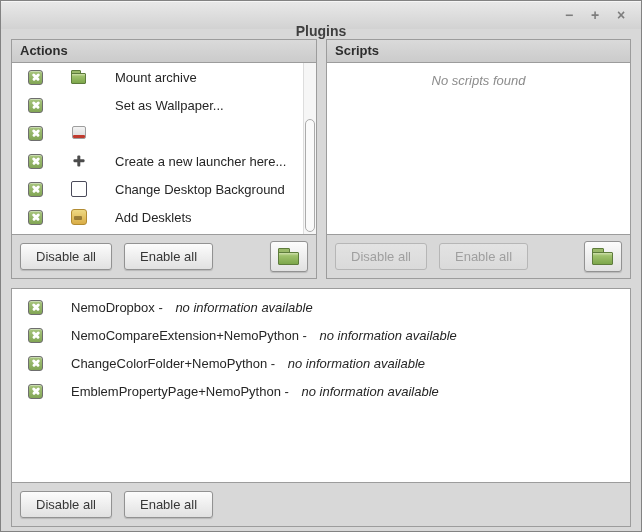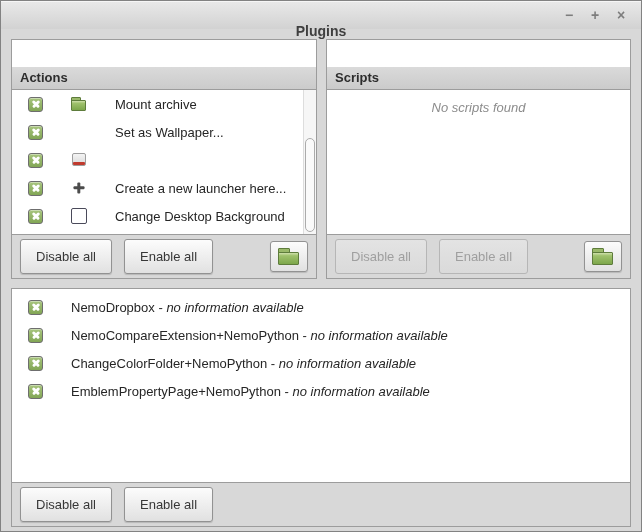--- a/index.html
+++ b/index.html
@@ -45,21 +45,20 @@
   .panel-actions { width:306px; flex:none; }
   .panel-scripts { flex:1; }
   .panel-extensions { margin-top:9px; height:239px; }
 
   .panel-header {
     flex:0 0 23px; line-height:22px;
     background:linear-gradient(#dadada,#cbcbcb);
     border-bottom:1px solid #9c9c9c;
     font-size:13px; font-weight:bold; color:#2d2d2d;
     padding-left:8px;
-    margin-top:27px;
   }
   .panel-body { flex:1; background:#fff; position:relative; overflow:hidden; }
   .panel-footer {
     flex:0 0 44px; background:#d8d8d8; border-top:1px solid #9c9c9c;
     display:flex; align-items:center; padding:0 8px; gap:12px;
   }
 
   
   .row {
     height:28px; display:flex; align-items:center;
@@ -133,21 +132,21 @@
     position:absolute; top:0; right:0; bottom:0; width:13px;
     background:#f6f6f6; border-left:1px solid #dddddd;
   }
   .scroll-thumb {
     position:absolute; left:1px; right:1px; top:33%; bottom:2px;
     border:1px solid #ababab; border-radius:7px; background:#fafafa;
   }
 
   
   .btn {
-    height:35px; padding:0 15px;
+    height:27px; padding:0 15px;
     font-family:inherit; font-size:13px; color:#373737;
     background:linear-gradient(#fcfcfc,#e1e1e1);
     border:1px solid #929292; border-radius:3px;
     box-shadow:0 1px 1px rgba(0,0,0,.15);
     cursor:default;
   }
   .btn.disabled {
     color:#9f9f9f;
     background:linear-gradient(#e3e3e3,#dadada);
     border-color:#b6b6b6; box-shadow:none;
@@ -155,21 +154,21 @@
   .btn-icon {
     margin-left:auto; width:38px; height:31px; padding:0;
     display:flex; align-items:center; justify-content:center;
   }
 
   .empty-msg {
     text-align:center; padding-top:10px;
     font-size:13px; font-style:italic; color:#8c8c8c;
   }
 
-  .ext-info { font-style:italic; }
+  .ext-info { font-style:italic;margin-left:9px; }
 </style>
 </head>
 <body>
 
 <div class="window">
 
   <div class="titlebar">
     <div class="title">Plugins</div>
     <div class="win-controls">
       <div class="win-btn">−</div>

